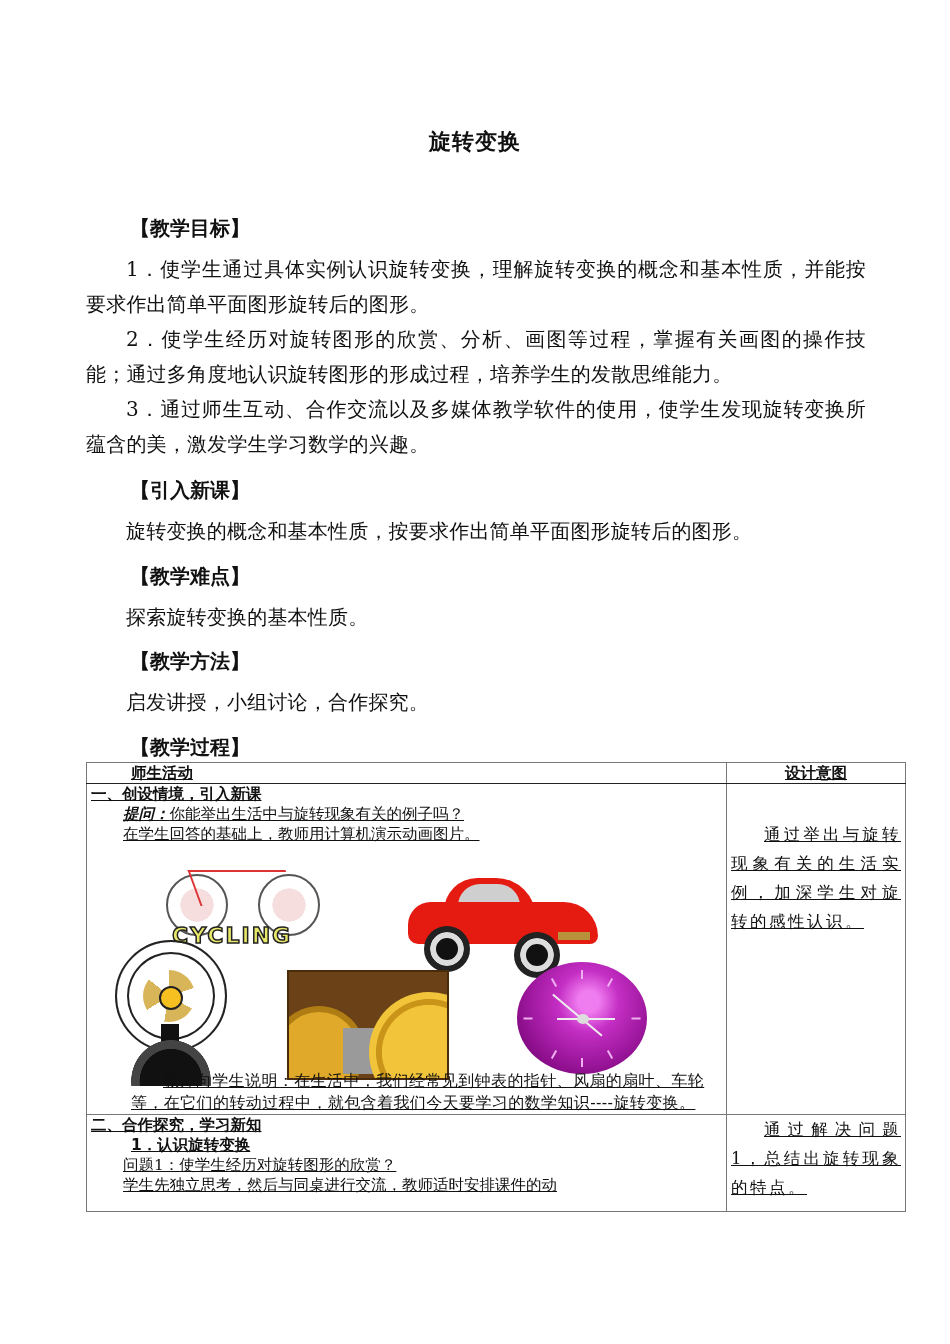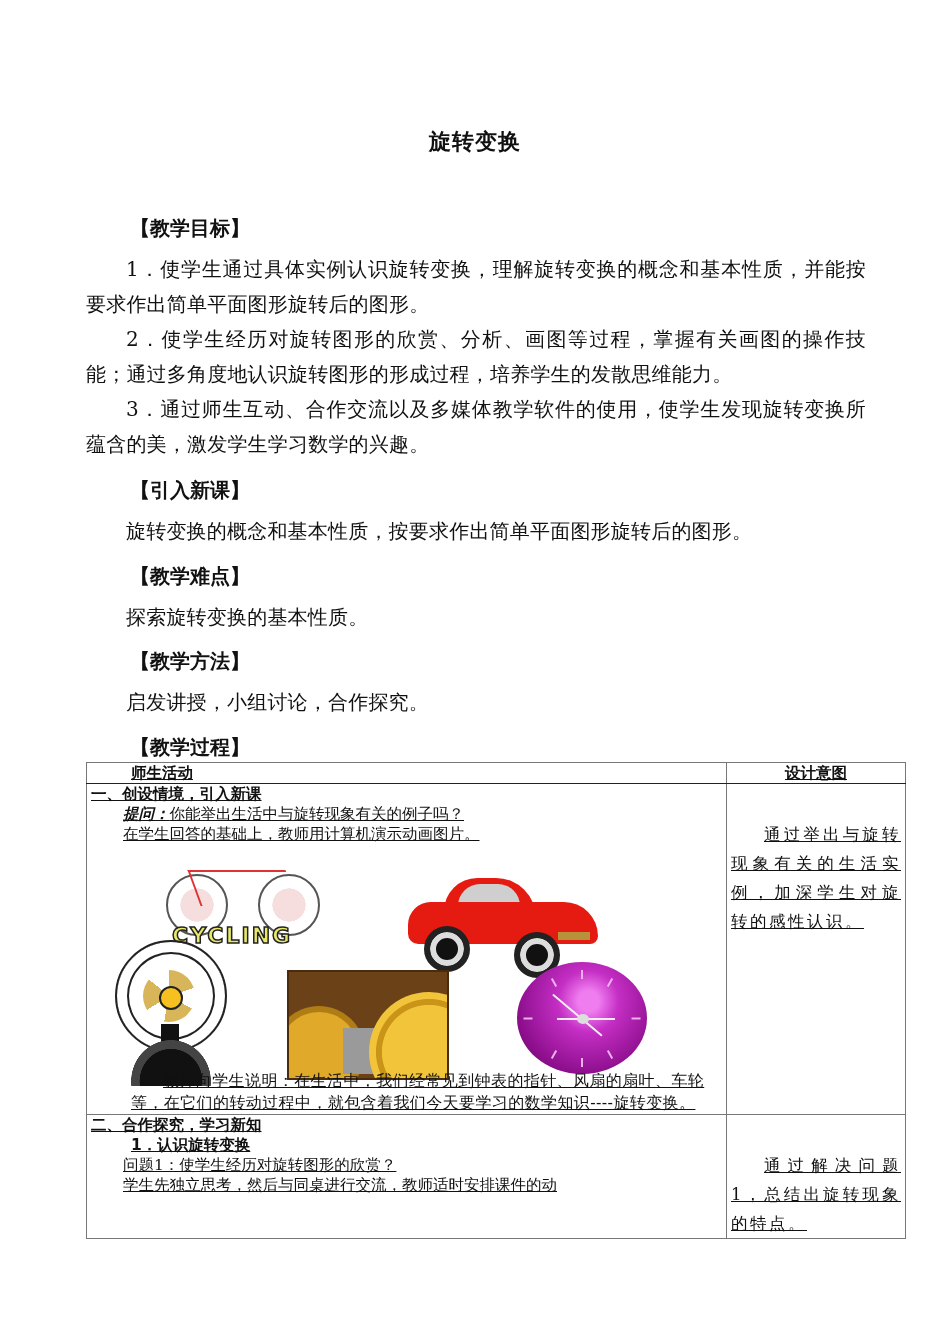--- a/index.html
+++ b/index.html
@@ -168,17 +168,17 @@
     </td>
   </tr>
   <tr class="row2">
     <td>
       <div class="stage">二、合作探究，学习新知</div>
       <div class="indent1b">1．认识旋转变换</div>
       <div class="indent1">问题1：使学生经历对旋转图形的欣赏？</div>
       <div class="indent1">学生先独立思考，然后与同桌进行交流，教师适时安排课件的动</div>
     </td>
     <td>
-      <div class="intent" style="margin-top:36px">通过解决问题1，总结出旋转现象的特点。</div>
+      <div class="intent" style="">通过解决问题1，总结出旋转现象的特点。</div>
     </td>
   </tr>
 </tbody>
   </table>
 
 </body></html>

